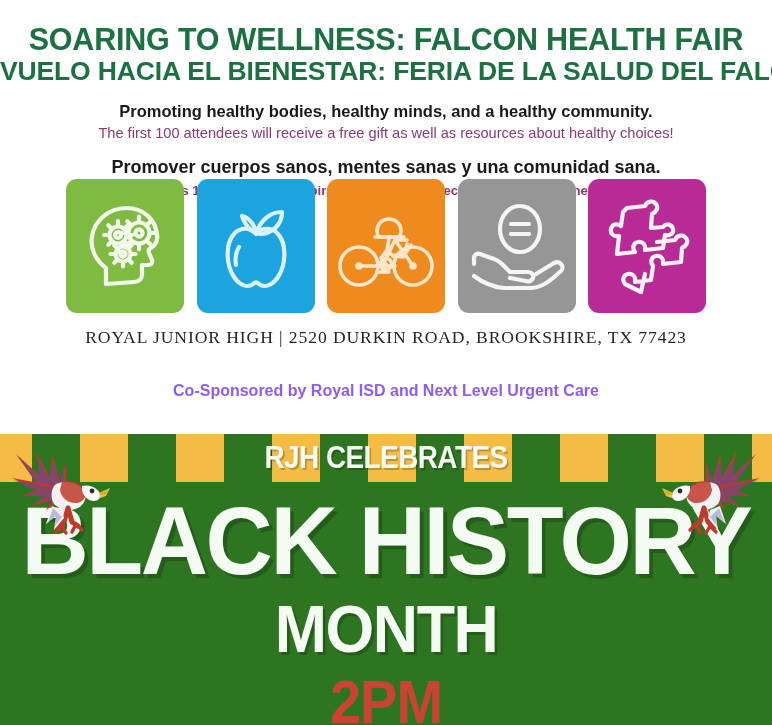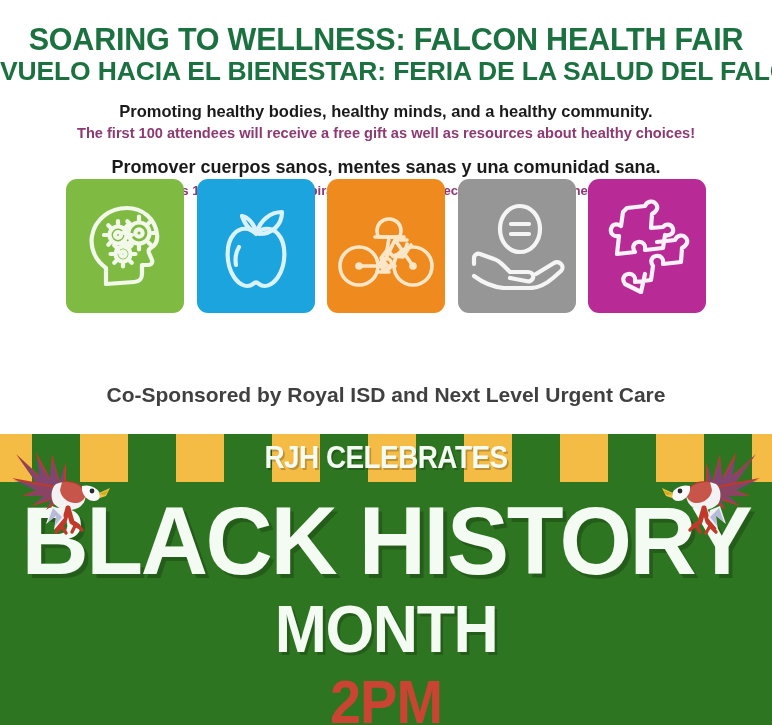--- a/index.html
+++ b/index.html
@@ -51,21 +51,21 @@
     margin-top:15px;
     font-size:16.5px;
     font-weight:bold;
     color:#1a1a1a;
     line-height:1.25;
     white-space:nowrap;
   }
   .promo-en {
     margin-top:3px;
     font-size:14.6px;
-    font-weight:bold;
+    font-weight:normal;
     color:#8e3a72;
     line-height:1.25;
     white-space:nowrap;
   }
   .tag-es {
     margin-top:14px;
     font-size:18px;
     font-weight:bold;
     color:#1a1a1a;
     line-height:1.25;
@@ -116,23 +116,23 @@
     white-space:nowrap;
   }
 
   .sponsor-block {
     position:absolute;
     top:379px; left:0;
     width:772px;
     text-align:center;
   }
   .sponsor-line {
-    font-size:21px;
-    font-weight:bold;
-    color:#404040;
+    font-size:16px;
+    font-weight:bold;
+    color:#8b5cf6;
     line-height:1.48;
     white-space:nowrap;
   }
 
   
   .banner {
     position:absolute;
     top:434px; left:0;
     width:772px;
     height:291px;
@@ -331,20 +331,21 @@
           <path d="M56 44 L74 42 C76 37 82 36 85 40 C88 44 85 48 81 50
                    L80 64 L62 66 C63 61 60 57 55 58 C50 59 49 64 52 68
                    L50 82 L34 84 C35 79 32 75 27 76 C22 77 21 82 24 86
                    L40 94 L44 76"></path>
         </svg>
       </span>
     </div>
   </div>
 
   <div class="venue-block">
+    <div class="venue-line">ROYAL JUNIOR HIGH  |  2520 DURKIN ROAD, BROOKSHIRE, TX 77423</div>
   </div>
 
   <div class="sponsor-block">
     <div class="sponsor-line">Co-Sponsored by Royal ISD and Next Level Urgent Care</div>
   </div>
 
   <div class="banner">
 
     <div class="gold-strip" id="gold-strip">
         <div class="gold-block" style="left: -16px; width: 48px; background: rgb(244, 188, 68);"></div>

